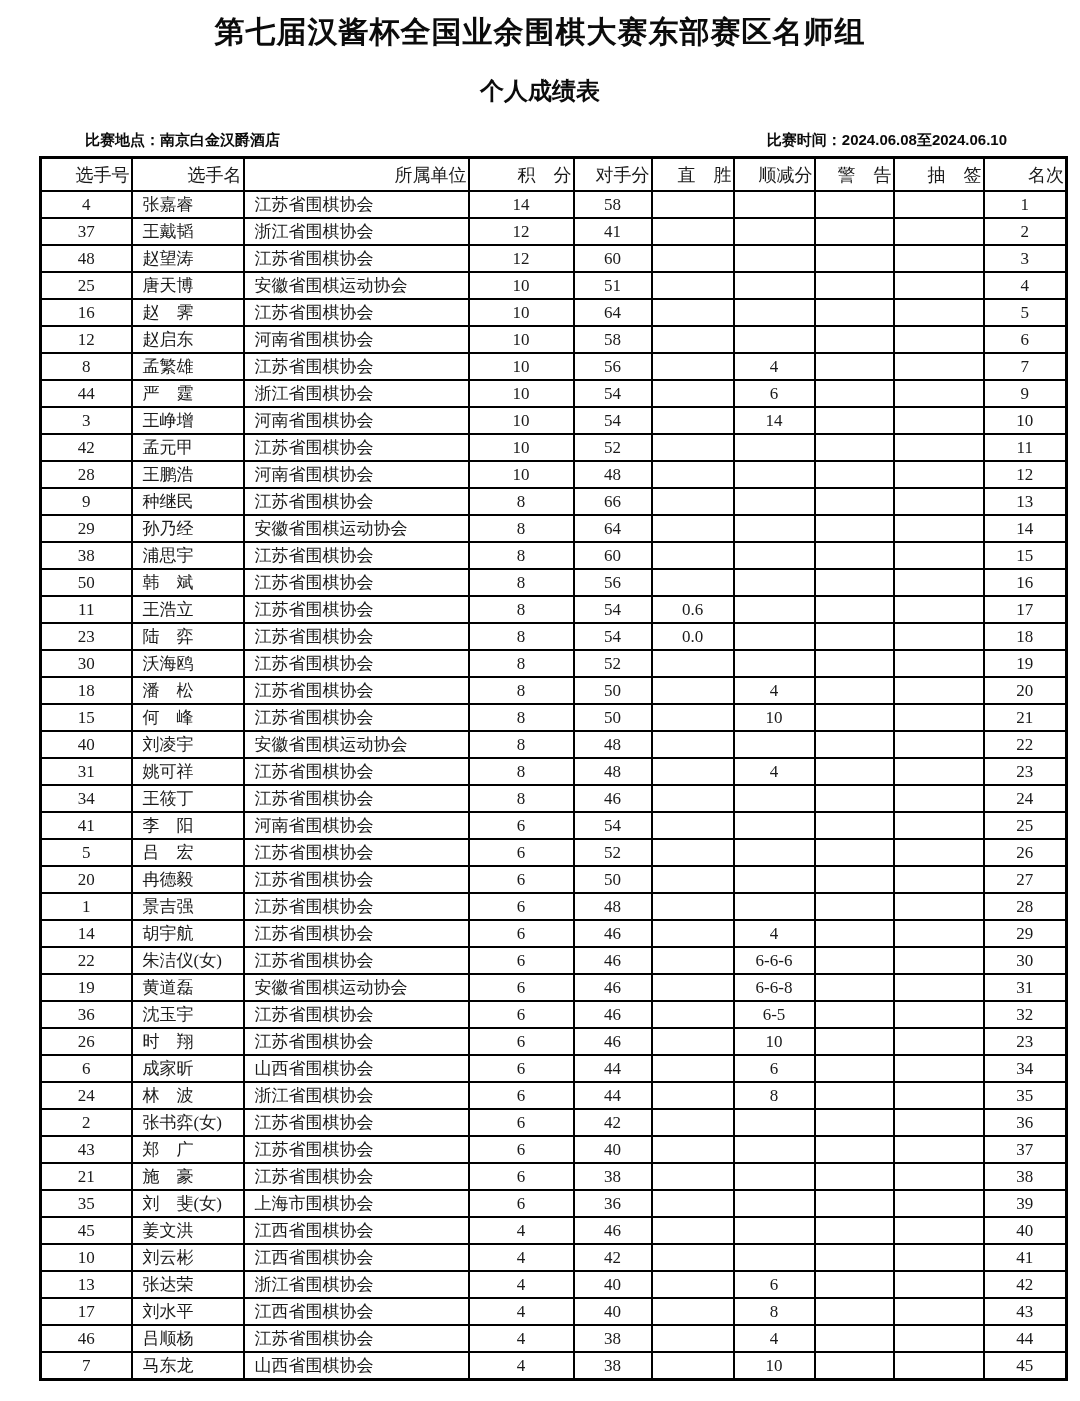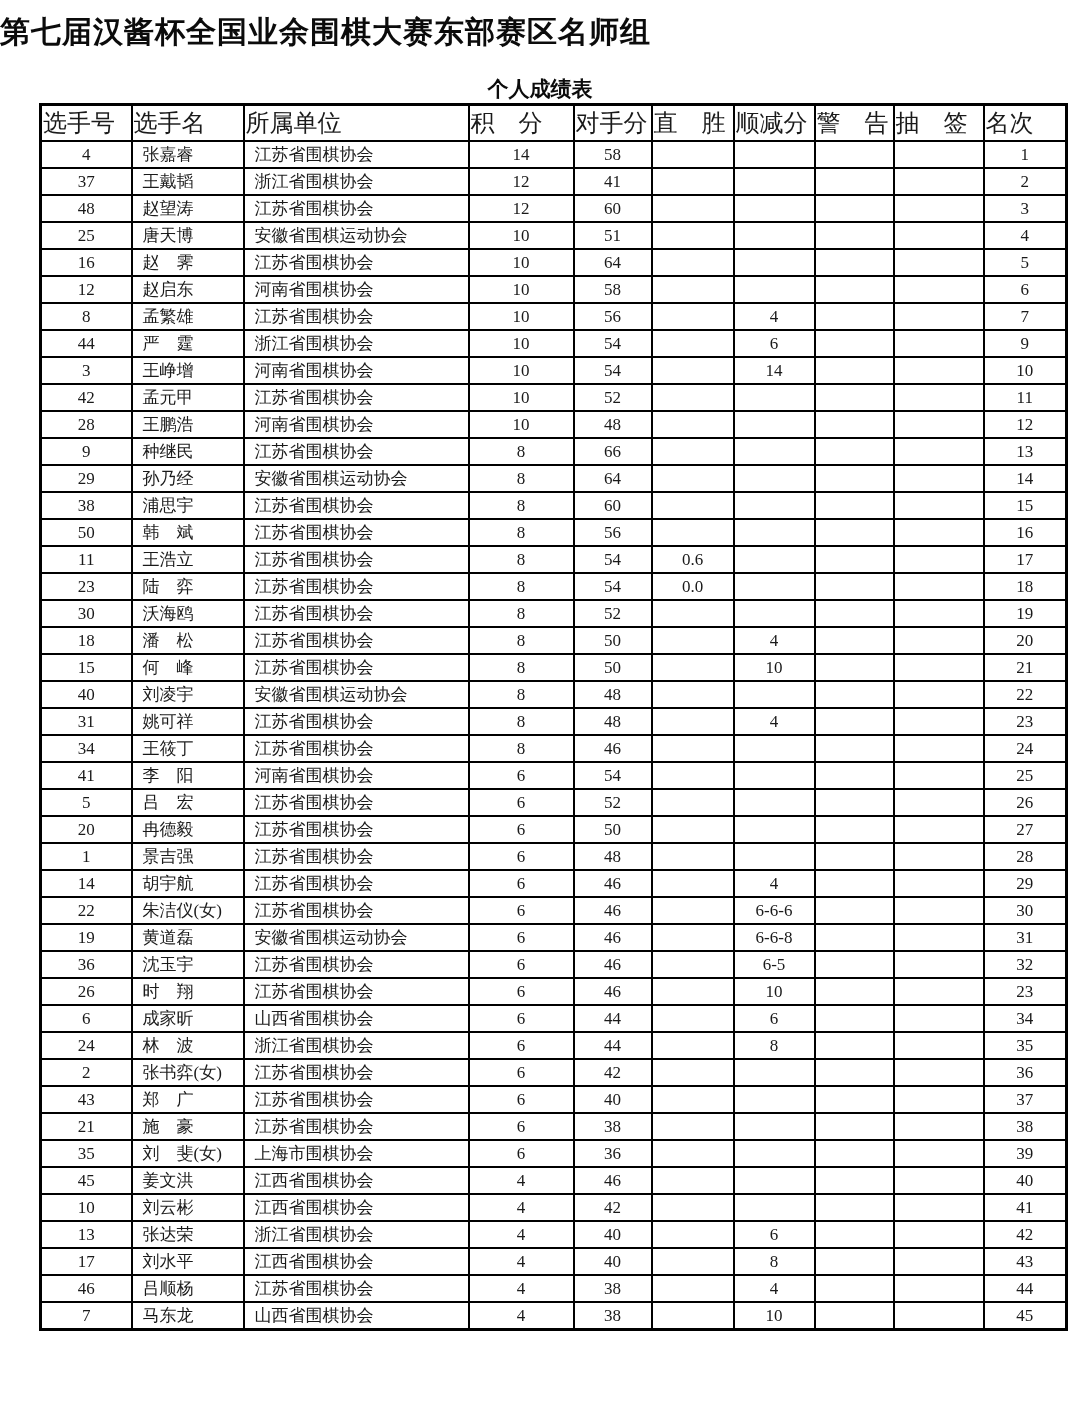--- a/index.html
+++ b/index.html
@@ -11,32 +11,33 @@
   .page {
     width: 1080px;
     height: 1401px;
     background: #ffffff;
     font-family: "Liberation Serif", "DejaVu Serif", serif;
     overflow: hidden;
   }
   .title {
     margin: 0;
     padding-top: 12px;
+    text-align: center;
     font-family: "Liberation Sans", "DejaVu Sans", sans-serif;
     font-size: 30px;
     font-weight: bold;
     letter-spacing: 1px;
     color: #0b0b0b;
   }
   .subtitle {
     margin: 0;
     padding-top: 22px;
     text-align: center;
     font-family: "Liberation Sans", "DejaVu Sans", sans-serif;
-    font-size: 21px;
+    font-size: 24px;
     font-weight: bold;
     color: #0b0b0b;
   }
   .meta-row {
     width: 1026px;
     margin: 0 0 0 39px;
     padding-top: 24px;
     padding-bottom: 6px;
     box-sizing: border-box;
     display: flex;
@@ -57,41 +58,45 @@
   }
   table.results th, table.results td {
     border: 2px solid #000000;
     overflow: hidden;
     white-space: nowrap;
     font-weight: normal;
     color: #1a1a1a;
   }
   table.results th {
     height: 29px;
-    font-size: 24px;
-    text-align: left;
+    font-size: 18px;
+    text-align: right;
     vertical-align: middle;
   }
   table.results td {
     height: 23px;
     font-size: 17px;
     text-align: center;
     vertical-align: middle;
   }
   table.results td.al {
     text-align: left;
     padding-left: 10px;
   }
 </style>
 </head>
 <body>
 
 <div class="page">
   <h1 class="title">第七届汉酱杯全国业余围棋大赛东部赛区名师组</h1>
   <h2 class="subtitle">个人成绩表</h2>
+  <div class="meta-row">
+    <span class="venue">比赛地点：南京白金汉爵酒店</span>
+    <span class="time">比赛时间：2024.06.08至2024.06.10</span>
+  </div>
   <table class="results">
     <colgroup>
         <col style="width: 91px;">
         <col style="width: 112px;">
         <col style="width: 225px;">
         <col style="width: 105px;">
         <col style="width: 78px;">
         <col style="width: 82px;">
         <col style="width: 81px;">
         <col style="width: 79px;">

